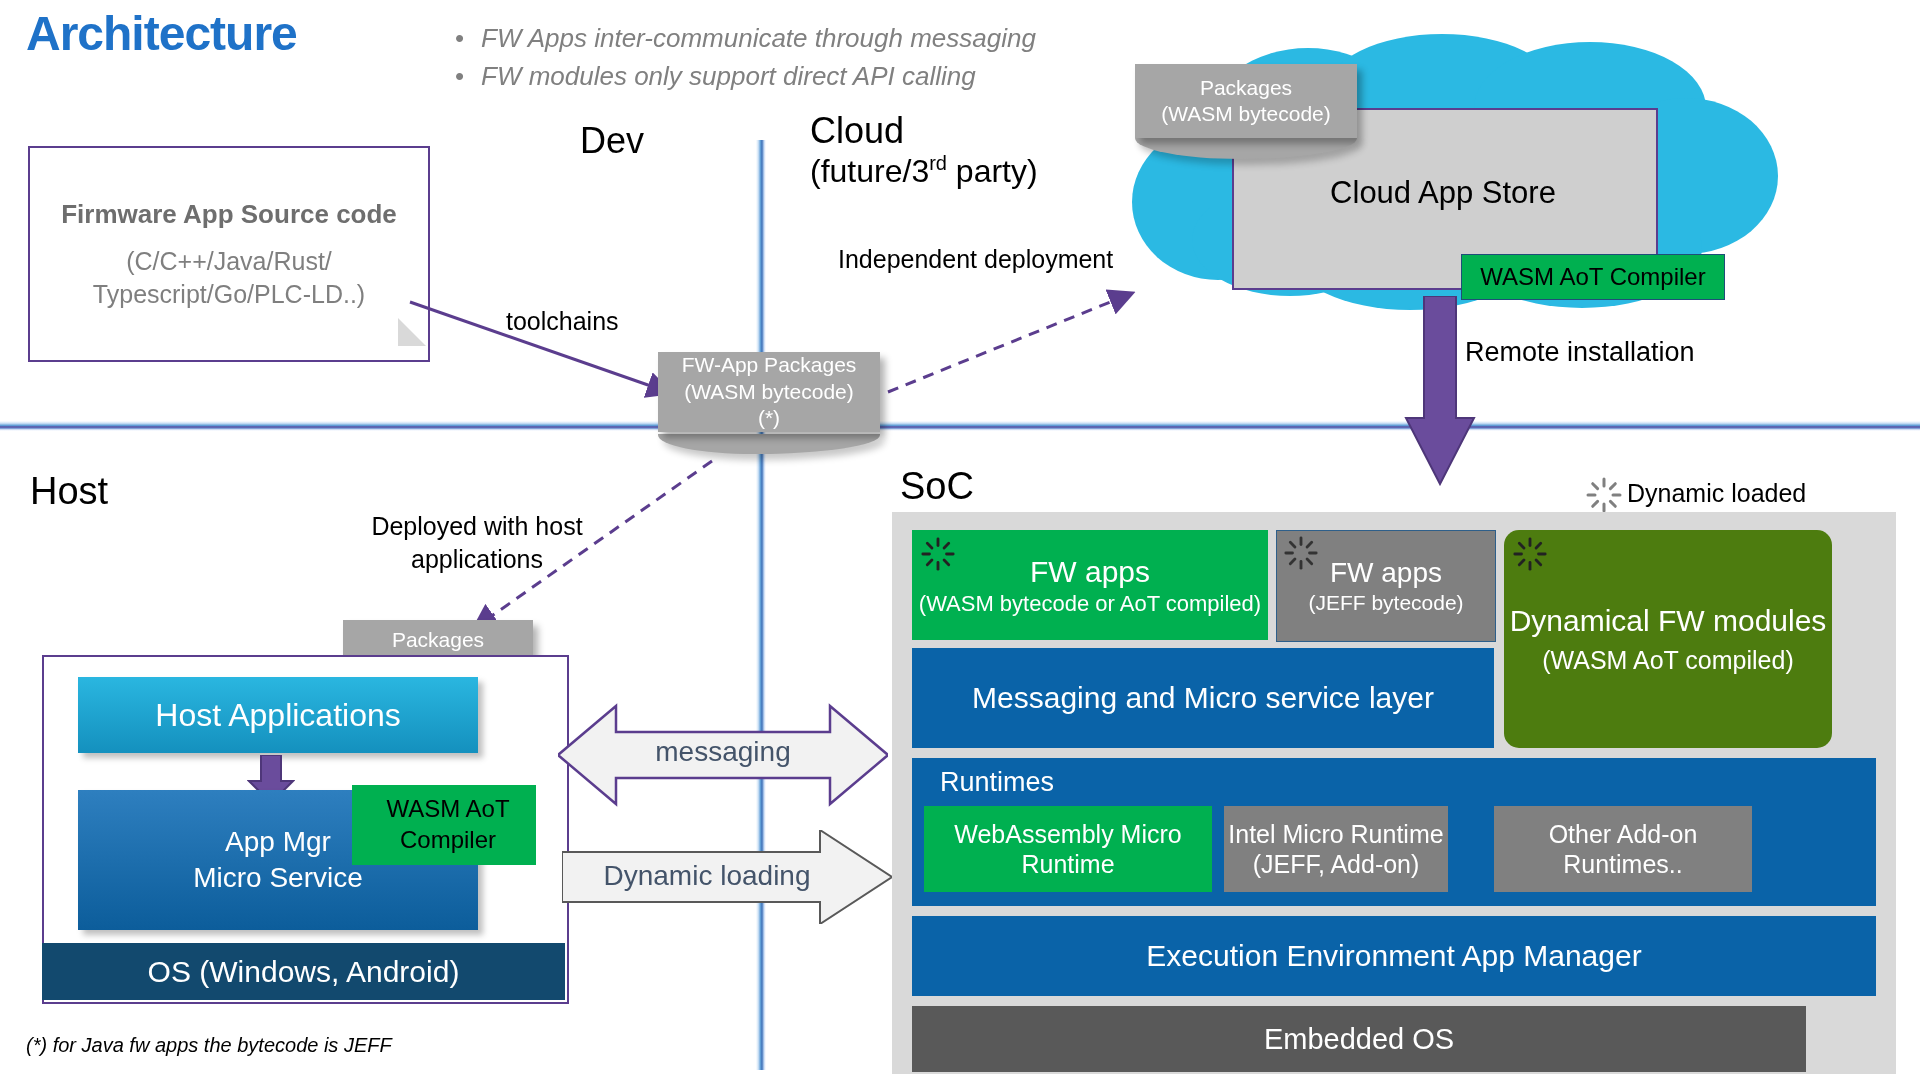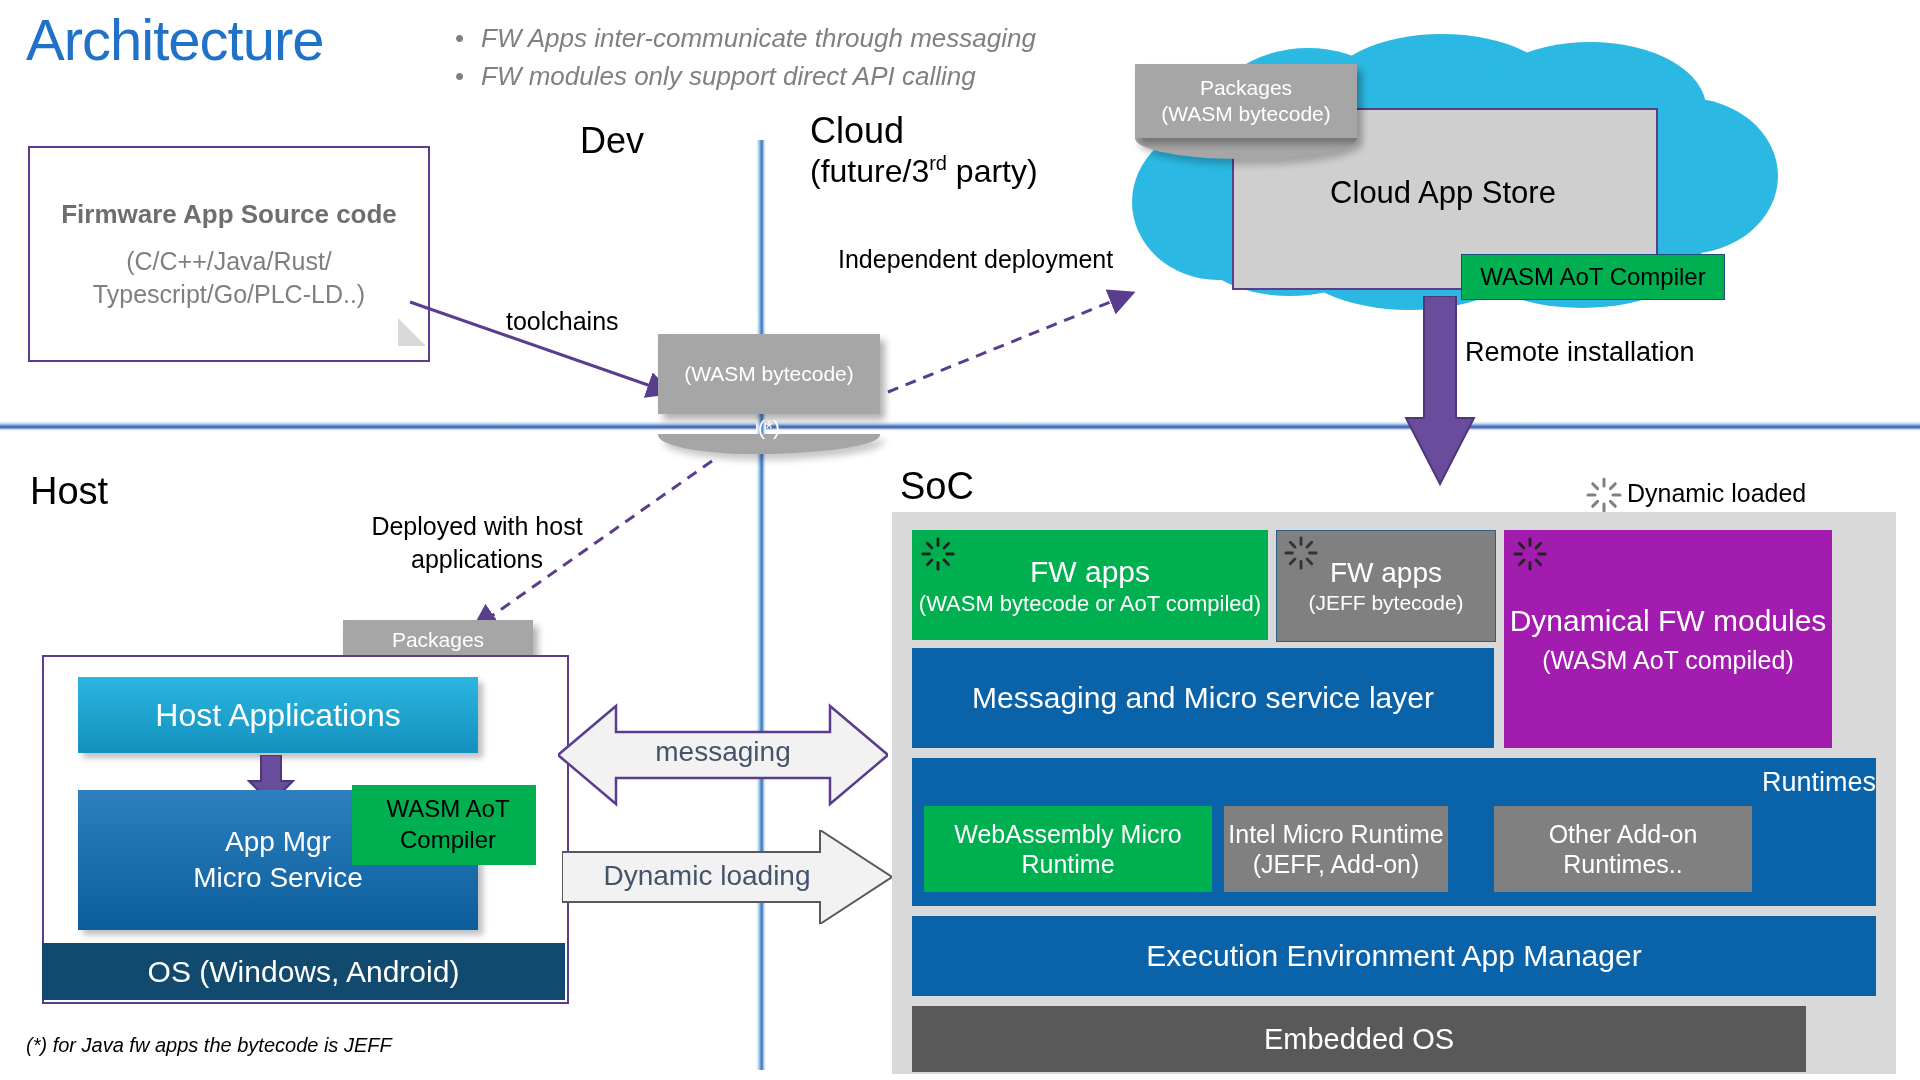--- a/index.html
+++ b/index.html
@@ -1,20 +1,20 @@
 <!DOCTYPE html>
 <html><head>
 <meta charset="utf-8">
 <style>
   html,body{margin:0;padding:0;background:#fff;}
   body{width:1920px;height:1080px;position:relative;overflow:hidden;
        font-family:"Liberation Sans","DejaVu Sans",sans-serif;}
   .abs{position:absolute;}
   
-  #title{left:26px;top:6px;font-size:58px;font-weight:normal;color:#1F72C8;letter-spacing:-1px;}
+  #title{left:26px;top:6px;font-size:48px;font-weight:bold;color:#1F72C8;letter-spacing:-1px;}
   
   #bullets{left:455px;top:20px;width:680px;color:#808080;font-style:italic;font-size:26px;line-height:1.45;}
   #bullets .bl{display:flex;align-items:flex-start;}
   #bullets .dot{width:26px;flex:0 0 26px;text-align:left;font-style:normal;font-size:26px;line-height:1.45;}
   
   .seccap{font-size:36px;color:#000;}
   #cap-dev{left:580px;top:120px;}
   #cap-cloud{left:810px;top:110px;}
   #cap-cloud .sub{font-size:32px;}
   #cap-host{left:30px;top:470px;font-size:38px;}
@@ -28,21 +28,21 @@
   
   #srcbox{left:28px;top:146px;width:398px;height:212px;border:2px solid #5B3D8E;background:#fff;
           display:flex;flex-direction:column;align-items:center;justify-content:center;
           color:#7f7f7f;font-size:25px;line-height:1.32;text-align:center;}
   #srcbox .b1{font-weight:bold;color:#6e6e6e;font-size:26px;margin-bottom:14px;}
   #srcfold{left:398px;top:318px;width:0;height:0;border-left:28px solid #d9d9d9;border-top:28px solid transparent;}
   
   .callout{background:#a6a6a6;color:#fff;text-align:center;display:flex;flex-direction:column;
            align-items:center;justify-content:center;line-height:1.26;
            box-shadow:5px 6px 7px rgba(0,0,0,0.30);}
-  #co-fwapp{left:658px;top:334px;width:222px;height:80px;font-size:21px;gap:28px;}
+  #co-fwapp{left:658px;top:352px;width:222px;height:80px;font-size:21px;}
   #co-fwapp-tail{left:658px;top:434px;width:222px;height:20px;background:#a6a6a6;
                  border-radius:0 0 60% 45%/0 0 100% 100%;box-shadow:5px 6px 7px rgba(0,0,0,0.22);}
   #co-pkg-cloud{left:1135px;top:64px;width:222px;height:74px;font-size:21px;}
   #co-pkg-cloud-tail{left:1135px;top:137px;width:222px;height:22px;background:#a6a6a6;
                  border-radius:0 0 55% 50%/0 0 100% 100%;box-shadow:5px 6px 7px rgba(0,0,0,0.22);}
   #co-pkg-host{left:343px;top:620px;width:190px;height:66px;font-size:21px;}
   #co-pkg-host-tail{left:343px;top:685px;width:190px;height:20px;background:#a6a6a6;
                  border-radius:0 0 55% 50%/0 0 100% 100%;box-shadow:5px 6px 7px rgba(0,0,0,0.22);}
   
   #cloudwrap{left:1090px;top:30px;width:690px;height:280px;}
@@ -64,26 +64,26 @@
   
   #socpanel{left:892px;top:512px;width:1004px;height:562px;background:#d9d9d9;}
   .tile{position:absolute;display:flex;flex-direction:column;align-items:center;justify-content:center;
         color:#fff;text-align:center;line-height:1.25;}
   #t-fwapps-wasm{left:20px;top:18px;width:356px;height:110px;background:#00B050;}
   #t-fwapps-wasm .l1{font-size:30px;}
   #t-fwapps-wasm .l2{font-size:22px;}
   #t-fwapps-jeff{left:384px;top:18px;width:218px;height:110px;background:#808080;border:1px solid #2E5F8A;}
   #t-fwapps-jeff .l1{font-size:28px;}
   #t-fwapps-jeff .l2{font-size:21px;}
-  #t-dynmods{left:612px;top:18px;width:328px;height:218px;background:#a21caf;}
+  #t-dynmods{left:612px;top:18px;width:328px;height:218px;background:#4d7c0f;border-radius:15px;}
   #t-dynmods .l1{font-size:30px;}
   #t-dynmods .l2{font-size:25px;margin-top:6px;}
   #t-msglayer{left:20px;top:136px;width:582px;height:100px;background:#0A63A8;font-size:30px;}
   #t-runtimes{left:20px;top:246px;width:964px;height:148px;background:#0A63A8;}
-  #t-runtimes .hdr{position:absolute;top:8px;left:0;width:100%;text-align:right;font-size:27px;}
+  #t-runtimes .hdr{position:absolute;top:8px;left:0;width:100%;text-align:left;font-size:27px;padding-left:28px;}
   .rt{position:absolute;top:48px;height:86px;display:flex;align-items:center;justify-content:center;
       text-align:center;color:#fff;line-height:1.22;font-size:25px;}
   #rt-0{left:12px;width:288px;background:#00B050;}
   #rt-1{left:312px;width:224px;background:#808080;}
   #rt-2{left:582px;width:258px;background:#808080;}
   #t-eeam{left:20px;top:404px;width:964px;height:80px;background:#0A63A8;font-size:30px;}
   #t-embos{left:20px;top:494px;width:894px;height:66px;background:#595959;font-size:29px;}
   
   #hostbox{left:42px;top:655px;width:523px;height:345px;border:2px solid #5B3D8E;background:#fff;}
   #h-apps{left:78px;top:677px;width:400px;height:76px;

